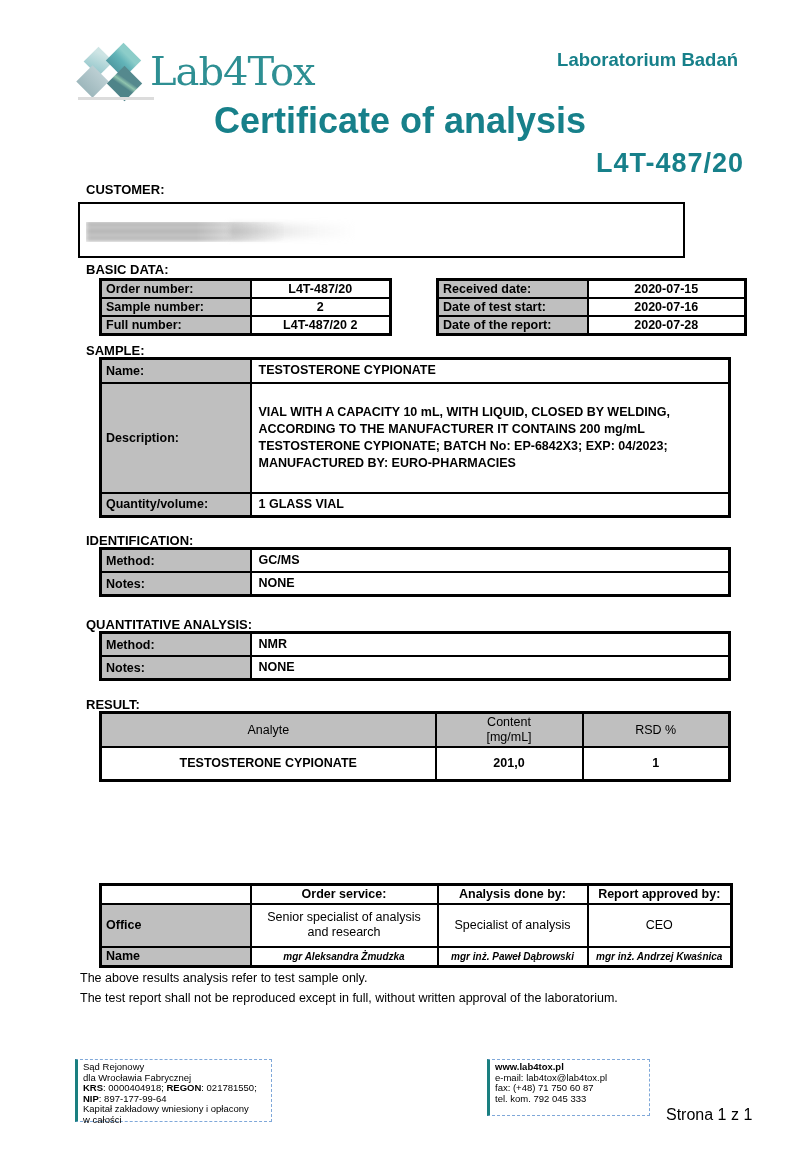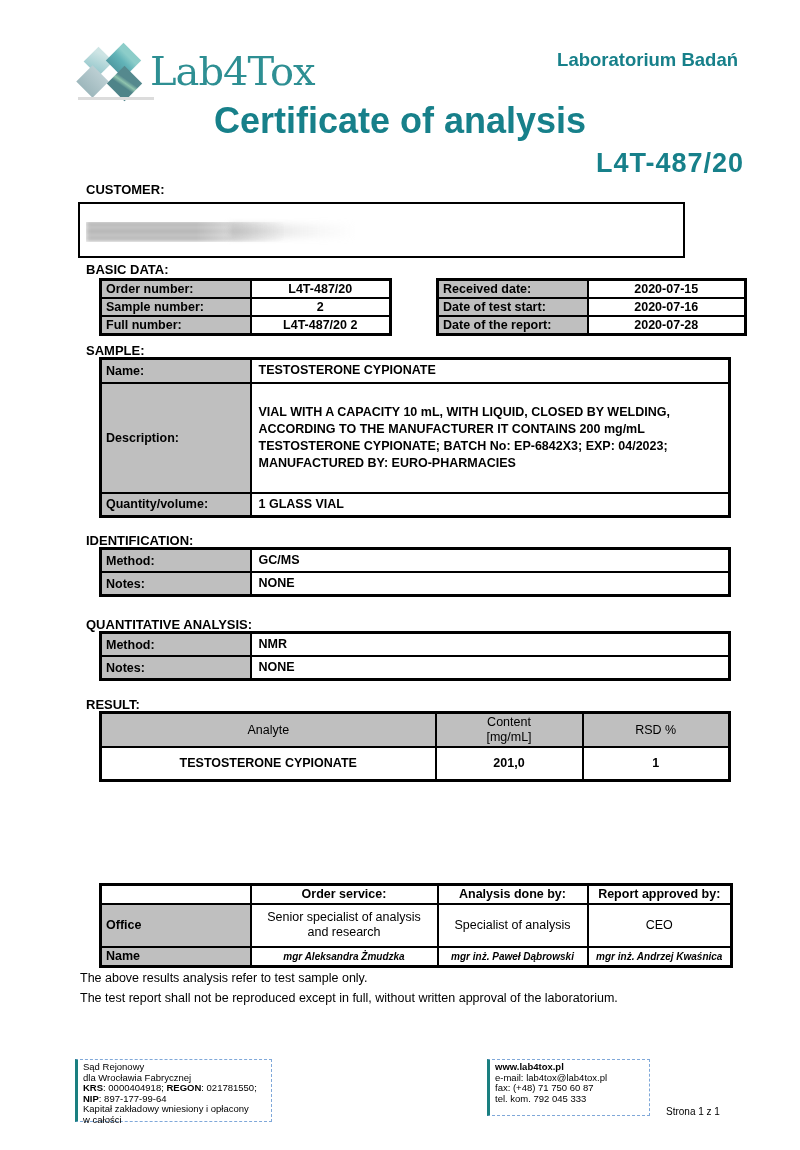--- a/index.html
+++ b/index.html
@@ -76,21 +76,21 @@
   
   .fbox{
     position:absolute; top:1059px;
     border:1px dashed var(--footer-border); border-left:3px solid var(--footer-bar);
     padding:2px 4px 2px 5px; font-size:9.5px; line-height:10.6px; background:#fff;
   }
   .fbox .b{font-weight:700;}
   .fbox1{left:75px; width:197px; height:63px;}
   .fbox2{left:272px; width:215px; height:57px;}
   .fbox3{left:487px; width:163px; height:57px;}
-  .strona{position:absolute; left:666px; top:1106px; font-size:10px;}
+  .strona{position:absolute; left:666px; top:1106px; font-size:16px;}
 </style>
 </head>
 <body>
 
 <div class="page">
 
   <div class="logo-mark">
     <div class="d d1"></div>
     <div class="d d3"></div>
     <div class="d d2"></div>

